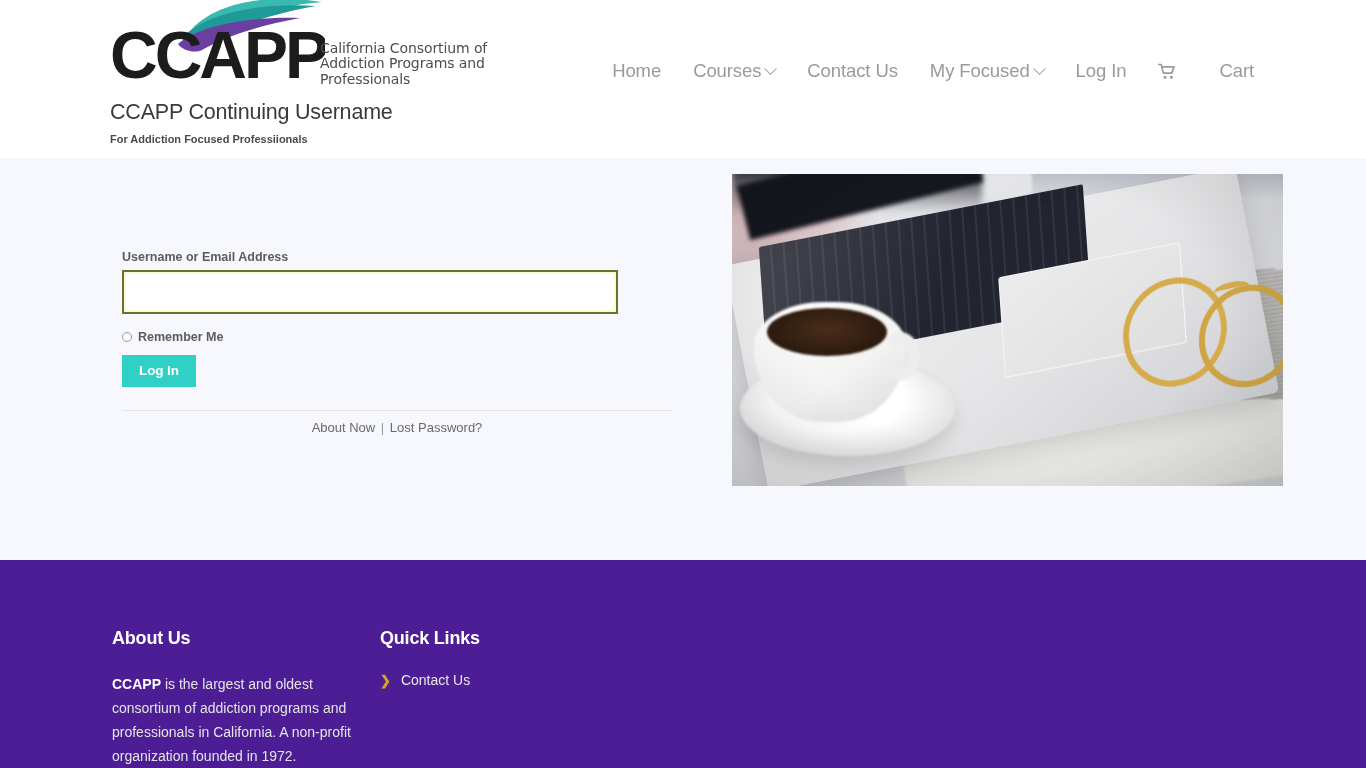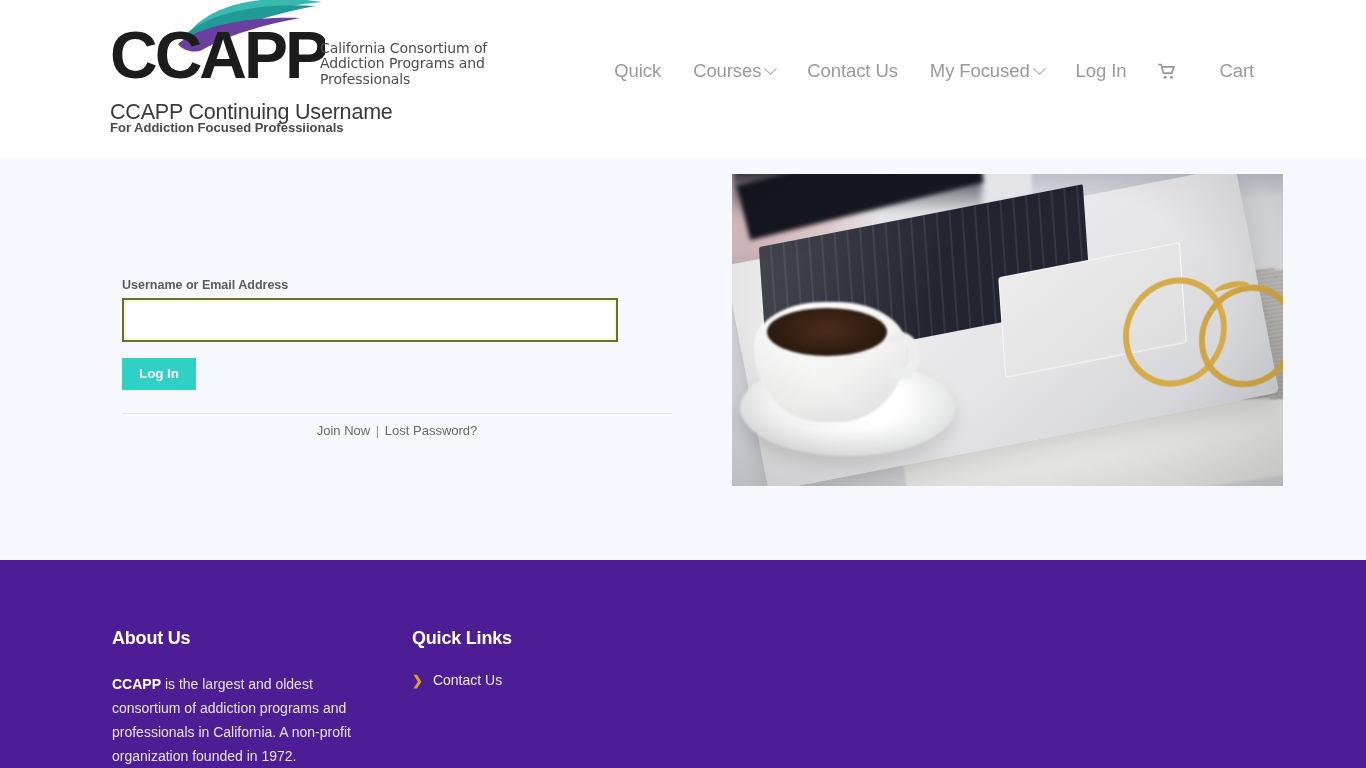--- a/index.html
+++ b/index.html
@@ -53,22 +53,22 @@
     top: 100px;
     font-size: 21.5px;
     font-weight: 400;
     color: #3a3a3a;
     letter-spacing: -0.2px;
     white-space: nowrap;
   }
   .site-tagline {
     position: absolute;
     left: 0px;
-    top: 120px;
-    font-size: 13px;
+    top: 133px;
+    font-size: 11px;
     font-weight: 700;
     color: #4a4a4a;
     white-space: nowrap;
   }
 
   
   .main-nav {
     position: absolute;
     right: 112px;
     top: 60px;
@@ -125,21 +125,21 @@
     font-size: 14px;
     padding: 0 10px;
     color: #333;
     font-family: "Liberation Sans", sans-serif;
     outline: none;
   }
   .text-input.focused {
     border: 2px solid #6b7032;
     box-shadow: inset 0 0 0 2px #fbfbd0;
   }
-  .field-group { margin-bottom: 16px; margin-top: 28px; }
+  .field-group { margin-bottom: 16px; }
   .field-group.pw { margin-bottom: 13px; }
 
   .remember-row {
     display: flex;
     align-items: center;
     gap: 6px;
     margin-bottom: 11px;
   }
   .radio-dot {
     width: 10px; height: 10px;
@@ -317,21 +317,21 @@
     position: relative;
     width: 1366px;
     height: 228px;
     background: #4c1d95;
   }
   .footer-col {
     position: absolute;
     top: 68px;
   }
   .footer-col.about { left: 112px; width: 270px; }
-  .footer-col.links { left: 412px; width: 260px; }
+  .footer-col.links { left: 380px; width: 260px; }
   .footer-heading {
     font-size: 18px;
     font-weight: 700;
     color: #ffffff;
     margin-bottom: 23px;
     letter-spacing: -0.2px;
   }
   .about-text {
     font-size: 14px;
     line-height: 24px;
@@ -373,21 +373,21 @@
       <div class="logo-sub">California Consortium of Addiction Programs and Professionals</div>
     </div>
 
     <div class="site-title">CCAPP Continuing Username</div>
     <div class="site-tagline">For Addiction Focused Professiionals</div>
   </div>
 
   <nav class="main-nav">
 
     <div class="nav-item">
-      <span>Quick</span>
+      <span>Home</span>
     </div>
 
     <div class="nav-item">
       <span>Courses</span>
       <span class="chev"></span>
     </div>
 
     <div class="nav-item">
       <span>Contact Us</span>
     </div>
@@ -418,27 +418,31 @@
 <main class="main-area">
 
   <section class="login-col">
 
     <div class="field-group">
       <div class="field-label">Username or Email Address</div>
       <input class="text-input focused" type="text" placeholder="" style="">
     </div>
 
 
+    <div class="remember-row">
+      <span class="radio-dot"></span>
+      <span class="remember-label">Remember Me</span>
+    </div>
 
     <button class="login-btn">Log In</button>
 
     <div class="form-divider"></div>
 
     <div class="form-links">
-      <span class="lnk">Join Now</span>
+      <span class="lnk">About Now</span>
       <span class="sep">|</span>
       <span class="lnk">Lost Password?</span>
     </div>
 
   </section>
 
   <figure class="hero-photo">
     <div class="ph ph-bg"></div>
     <div class="ph ph-darkcorner"></div>
     <div class="ph ph-topedge"></div>

